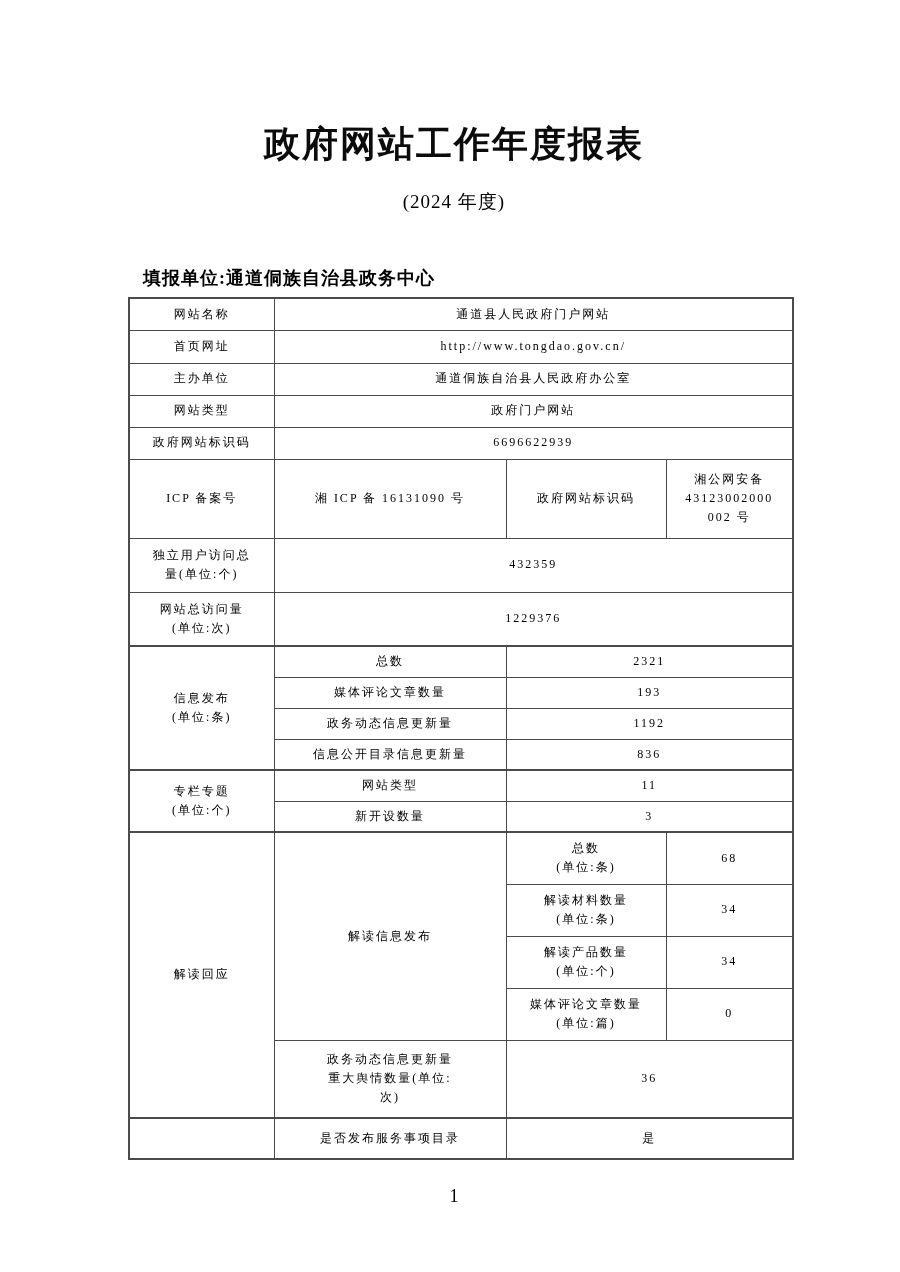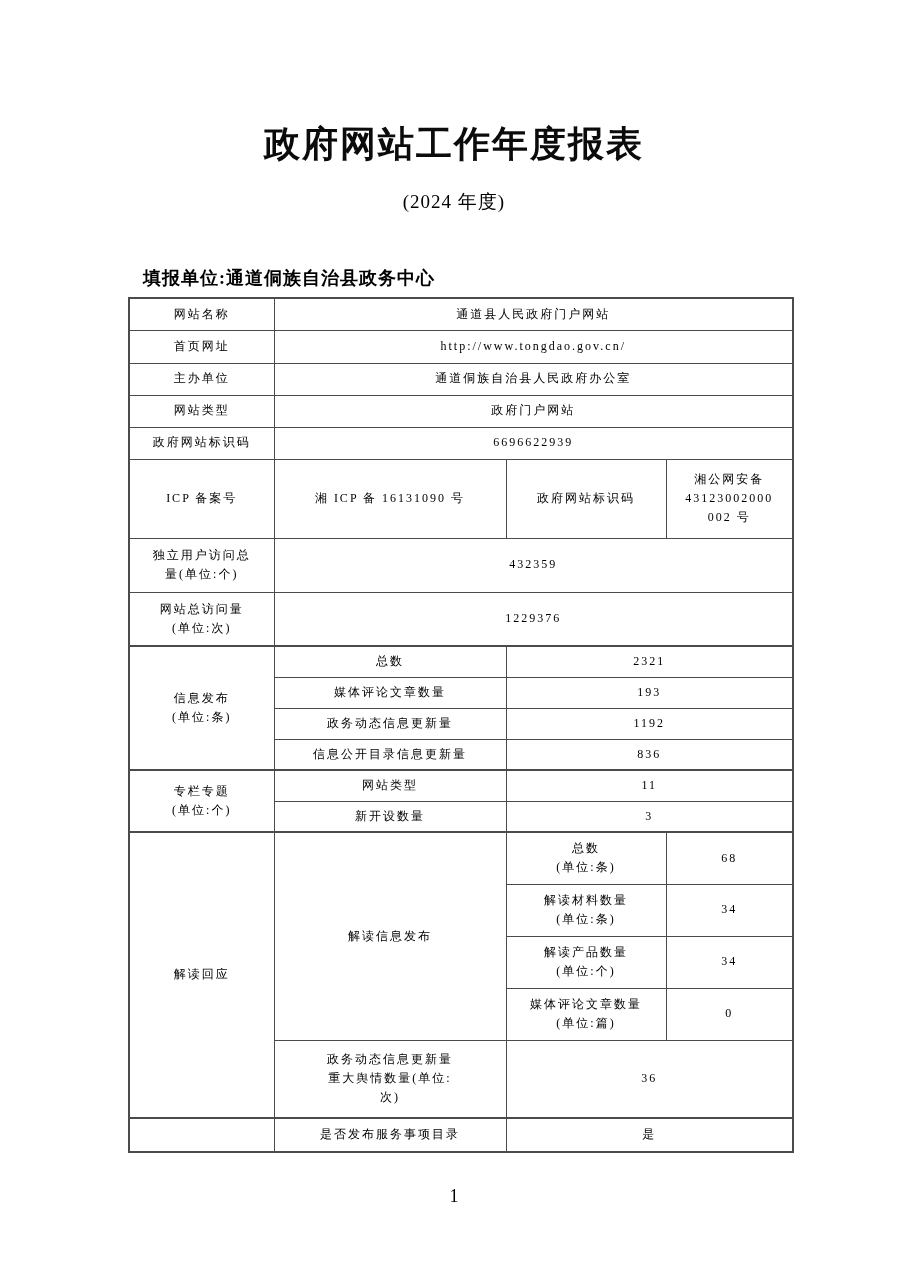--- a/index.html
+++ b/index.html
@@ -179,21 +179,21 @@
 (单位:篇)</td>
     <td>0</td>
   </tr>
   <tr style="height:78px">
     <td>政务动态信息更新量
 重大舆情数量(单位:
 次)</td>
     <td colspan="2">36</td>
   </tr>
 
-  <tr class="sec" style="height:34px">
+  <tr class="sec" style="height:41px">
     <td></td>
     <td>是否发布服务事项目录</td>
     <td colspan="2">是</td>
   </tr>
 </tbody>
   </table>
 
 <div class="page-number">1</div>
 
 </body></html>

